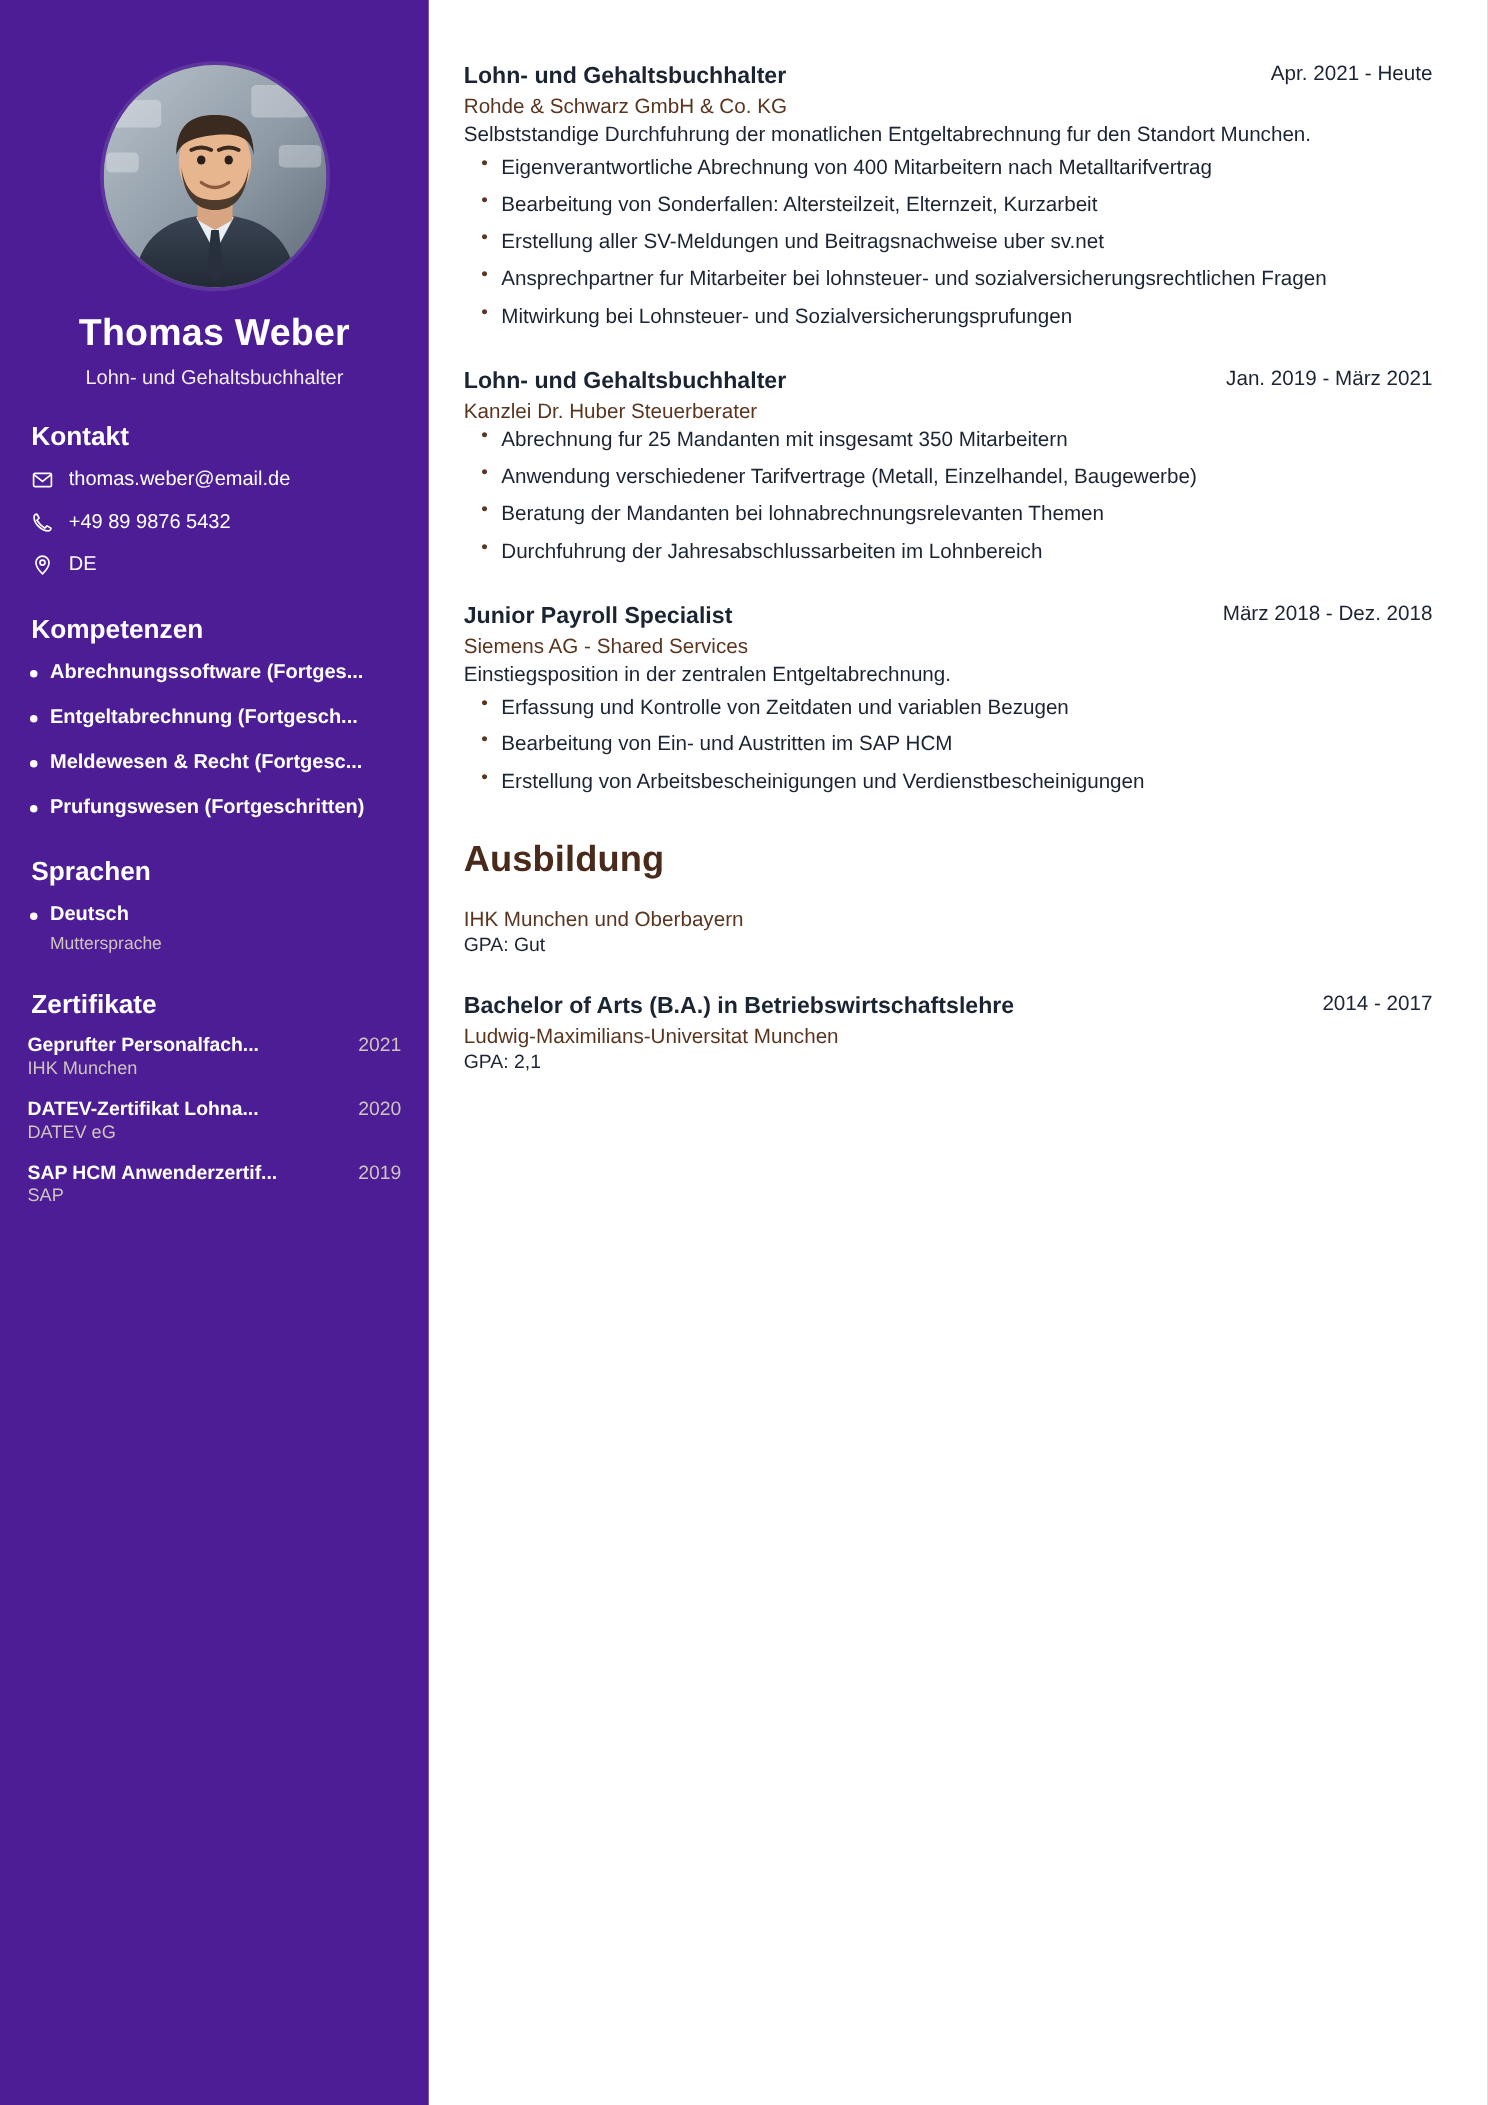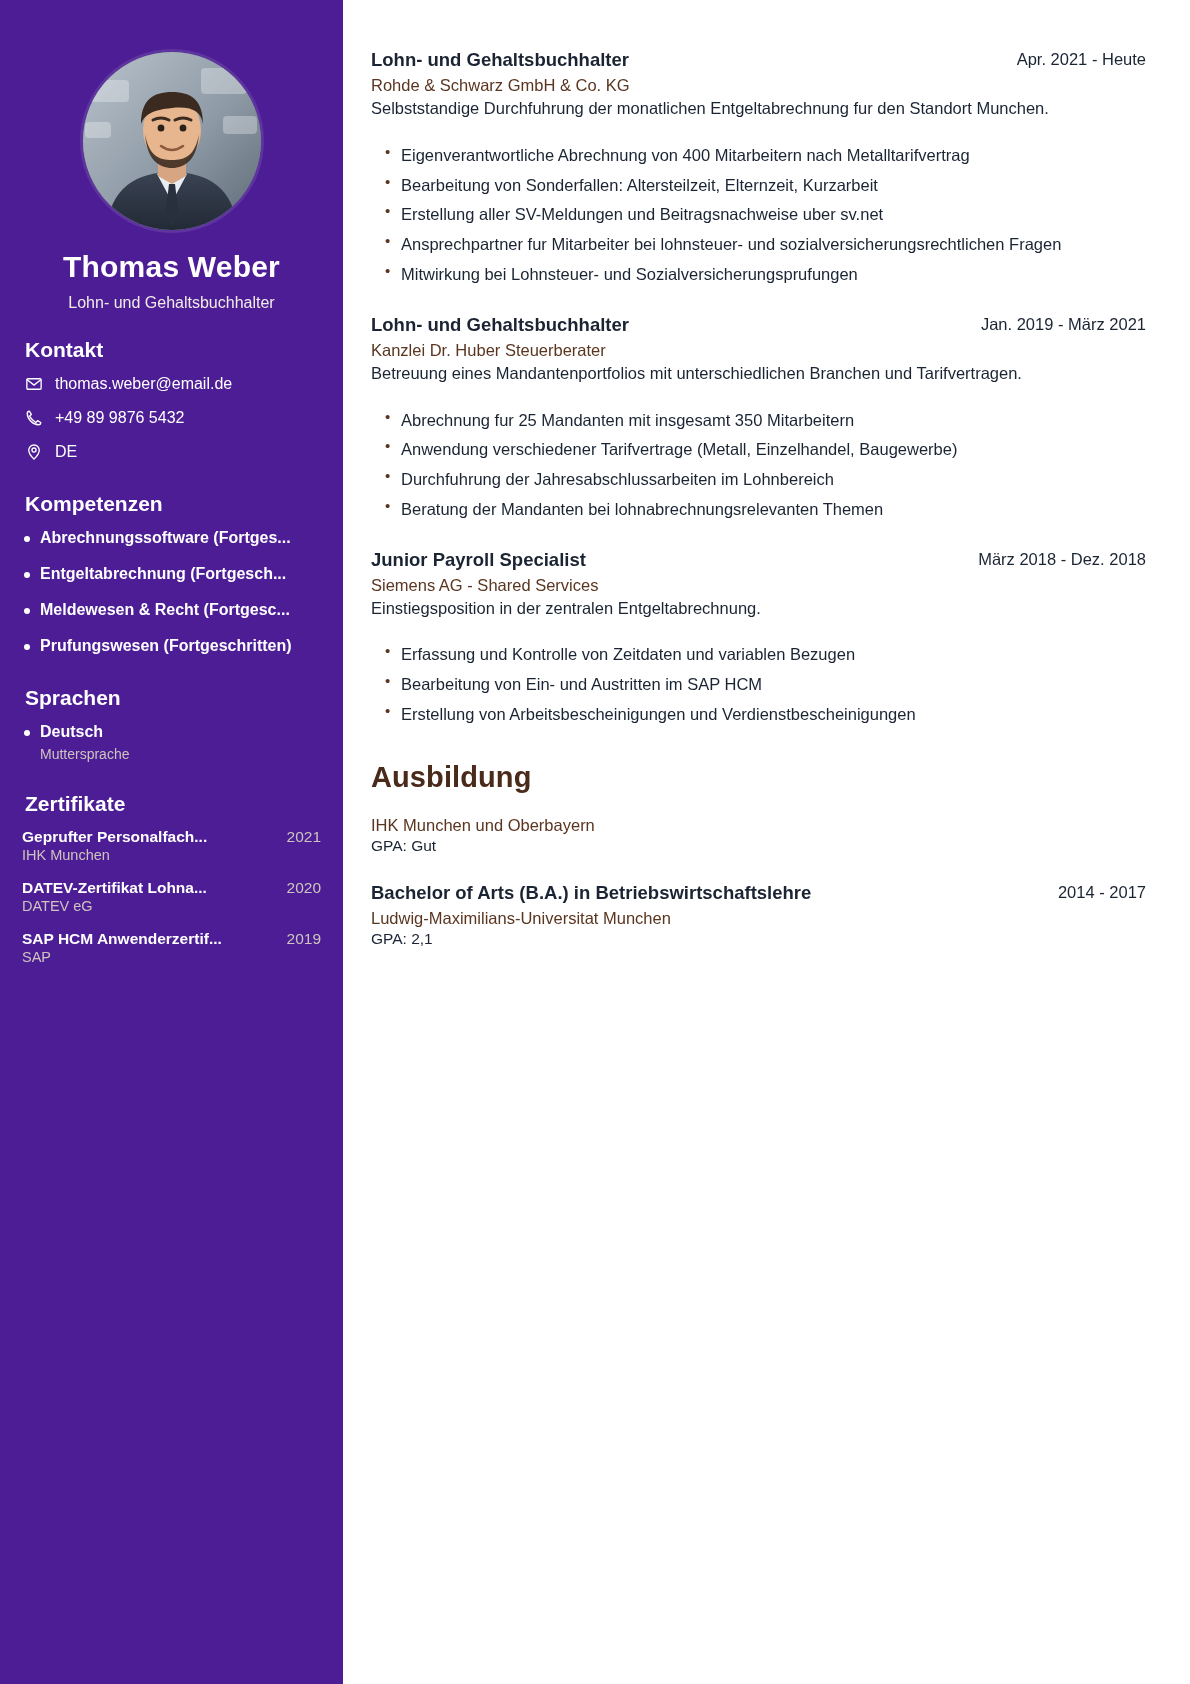--- a/index.html
+++ b/index.html
@@ -210,21 +210,21 @@
     font-size: 16.5px;
     color: #1b2433;
     line-height: 1.45;
     margin-top: 2px;
   }
   .entry-gpa {
     font-size: 15.5px;
     color: #1b2433;
     margin-top: 2px;
   }
-  .duties { list-style: none; margin: 22px 0 0 0; padding: 0; }
+  .duties { list-style: none; margin: 1px 0 0 0; padding: 0; }
   .duties li {
     position: relative;
     padding-left: 30px;
     font-size: 16.5px;
     line-height: 1.5;
     color: #1b2433;
     margin-bottom: 5px;
   }
   .duties li::before {
     content: "\2022";
@@ -391,26 +391,25 @@
         <li>Mitwirkung bei Lohnsteuer- und Sozialversicherungsprufungen</li>
       </ul>
     </section>
 
     <section class="entry">
       <div class="entry-top">
         <div class="entry-role">Lohn- und Gehaltsbuchhalter</div>
         <div class="entry-date">Jan. 2019 - März 2021</div>
       </div>
       <div class="entry-org">Kanzlei Dr. Huber Steuerberater</div>
-      <div class="entry-summary">Betreuung eines Mandantenportfolios mit unterschiedlichen Branchen und Tarifvertragen.</div>
       <ul class="duties">
         <li>Abrechnung fur 25 Mandanten mit insgesamt 350 Mitarbeitern</li>
         <li>Anwendung verschiedener Tarifvertrage (Metall, Einzelhandel, Baugewerbe)</li>
+        <li>Beratung der Mandanten bei lohnabrechnungsrelevanten Themen</li>
         <li>Durchfuhrung der Jahresabschlussarbeiten im Lohnbereich</li>
-        <li>Beratung der Mandanten bei lohnabrechnungsrelevanten Themen</li>
       </ul>
     </section>
 
     <section class="entry">
       <div class="entry-top">
         <div class="entry-role">Junior Payroll Specialist</div>
         <div class="entry-date">März 2018 - Dez. 2018</div>
       </div>
       <div class="entry-org">Siemens AG - Shared Services</div>
       <div class="entry-summary">Einstiegsposition in der zentralen Entgeltabrechnung.</div>

